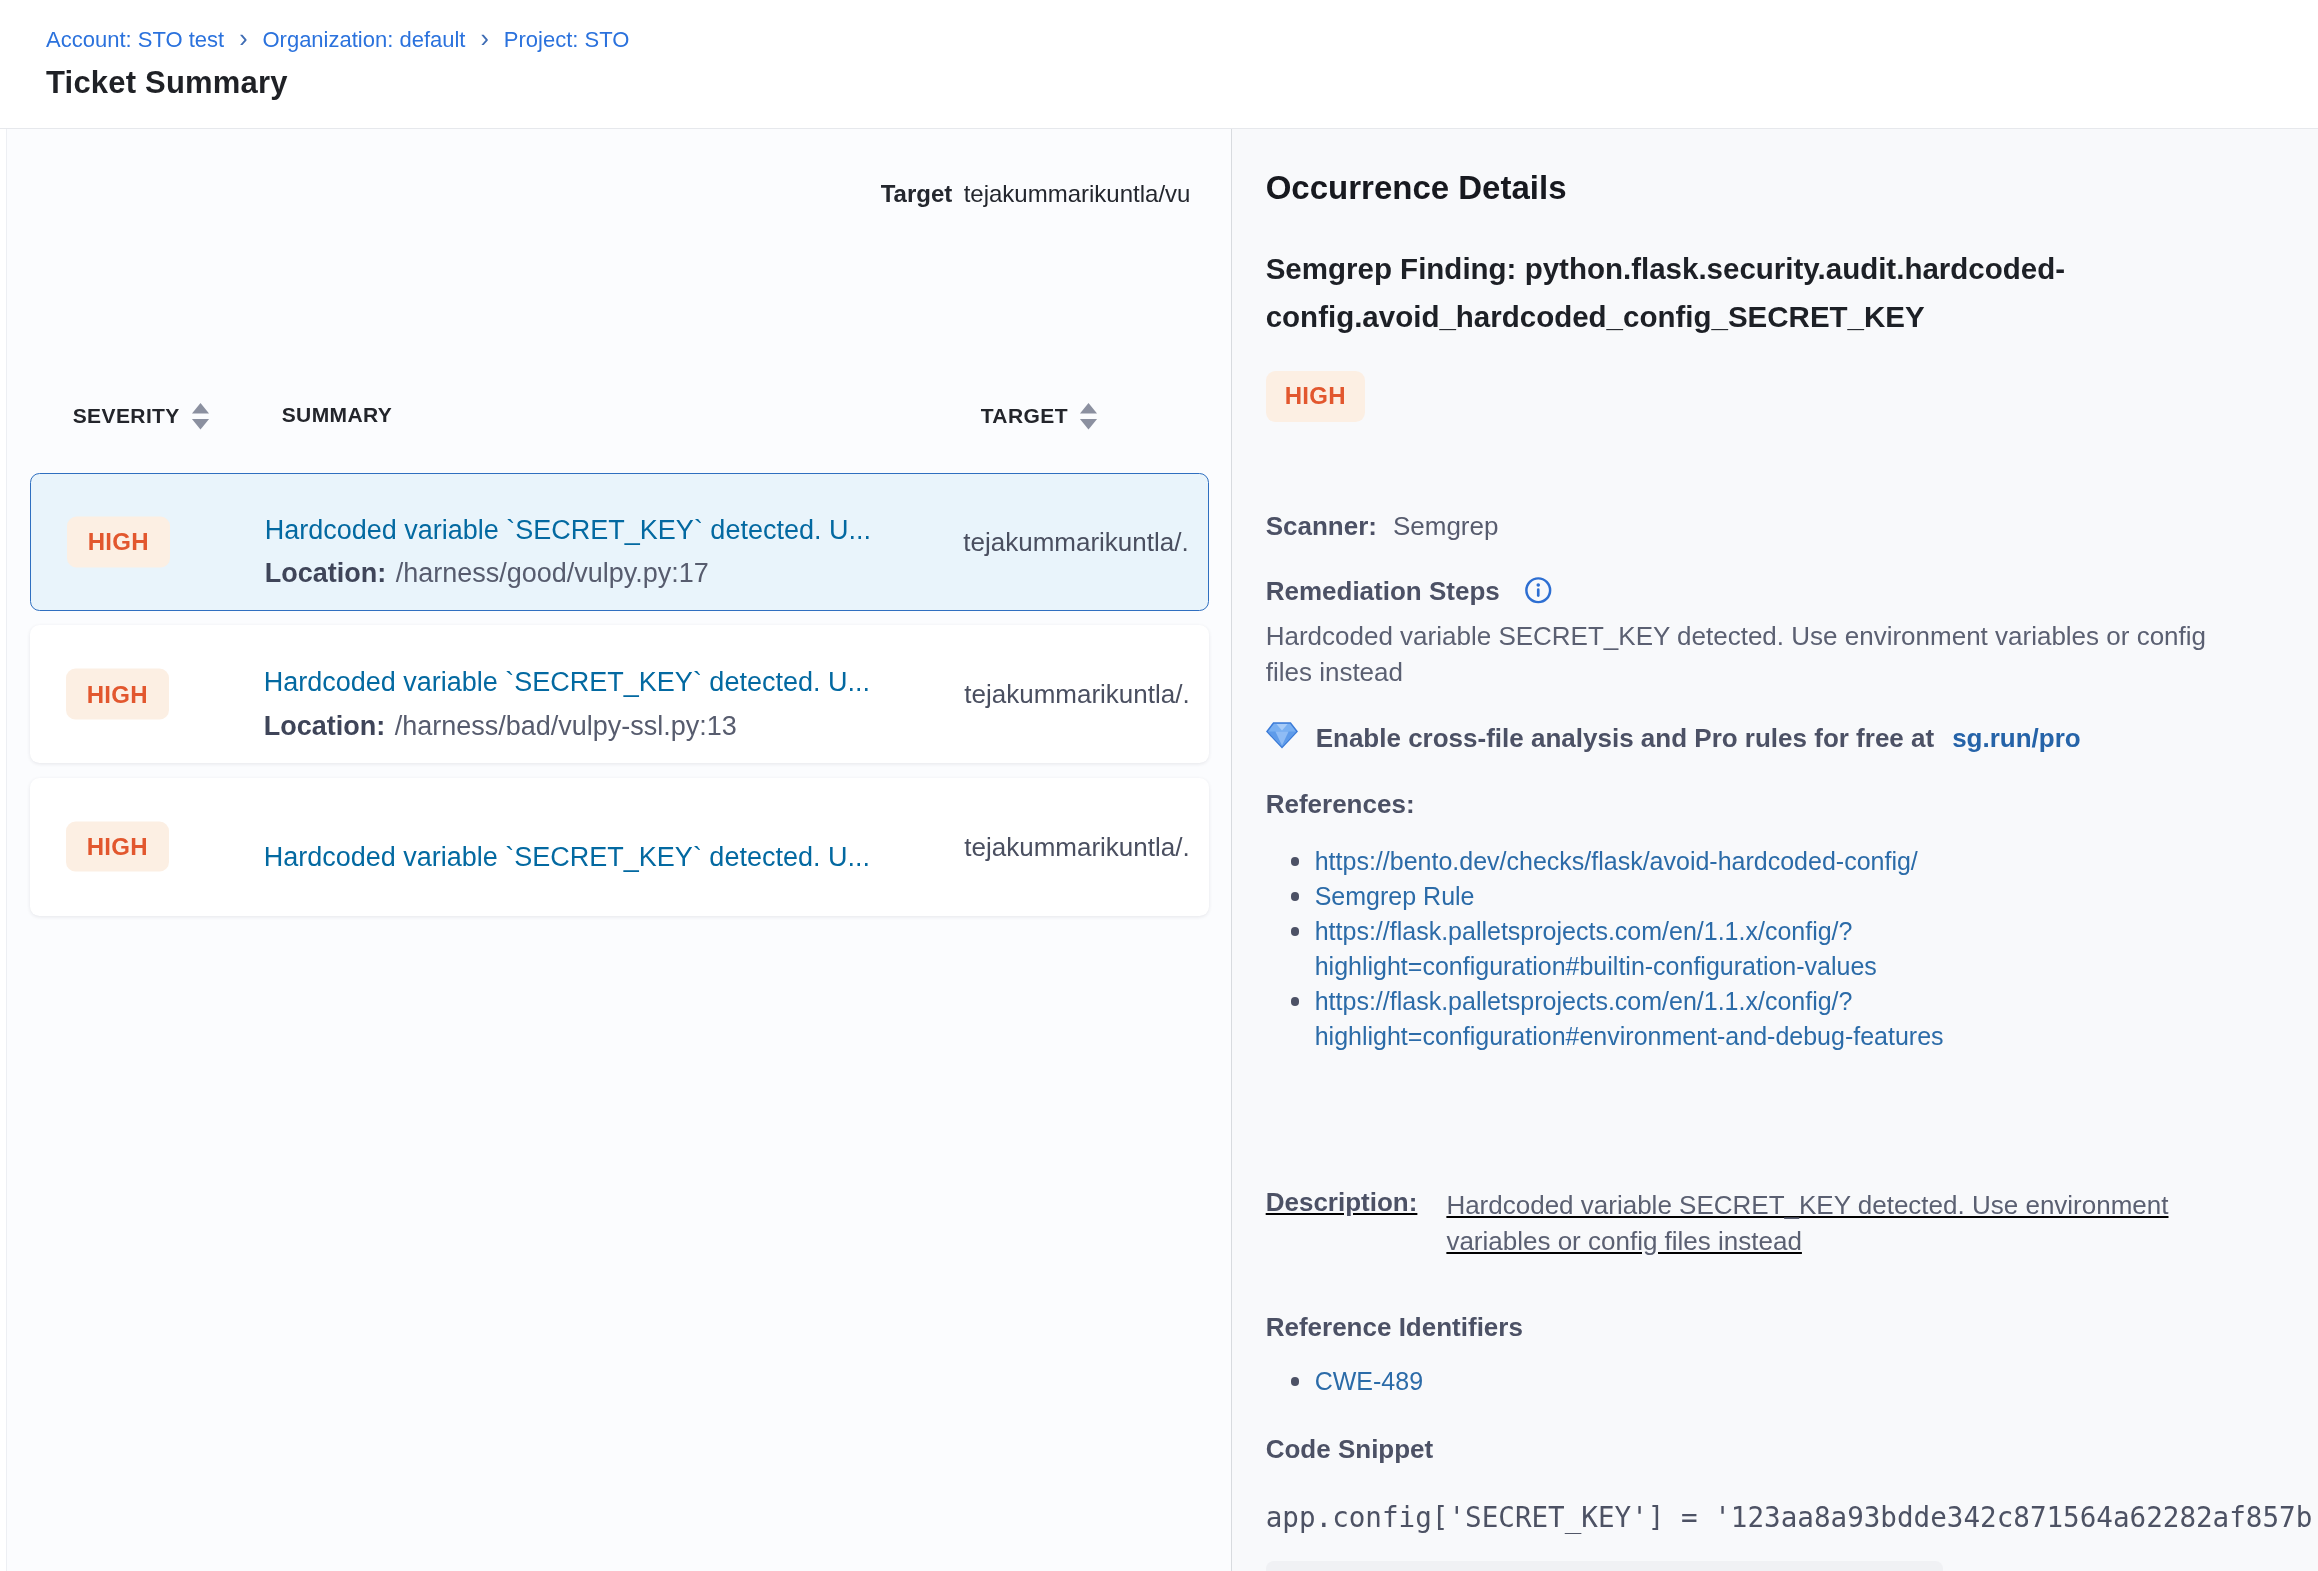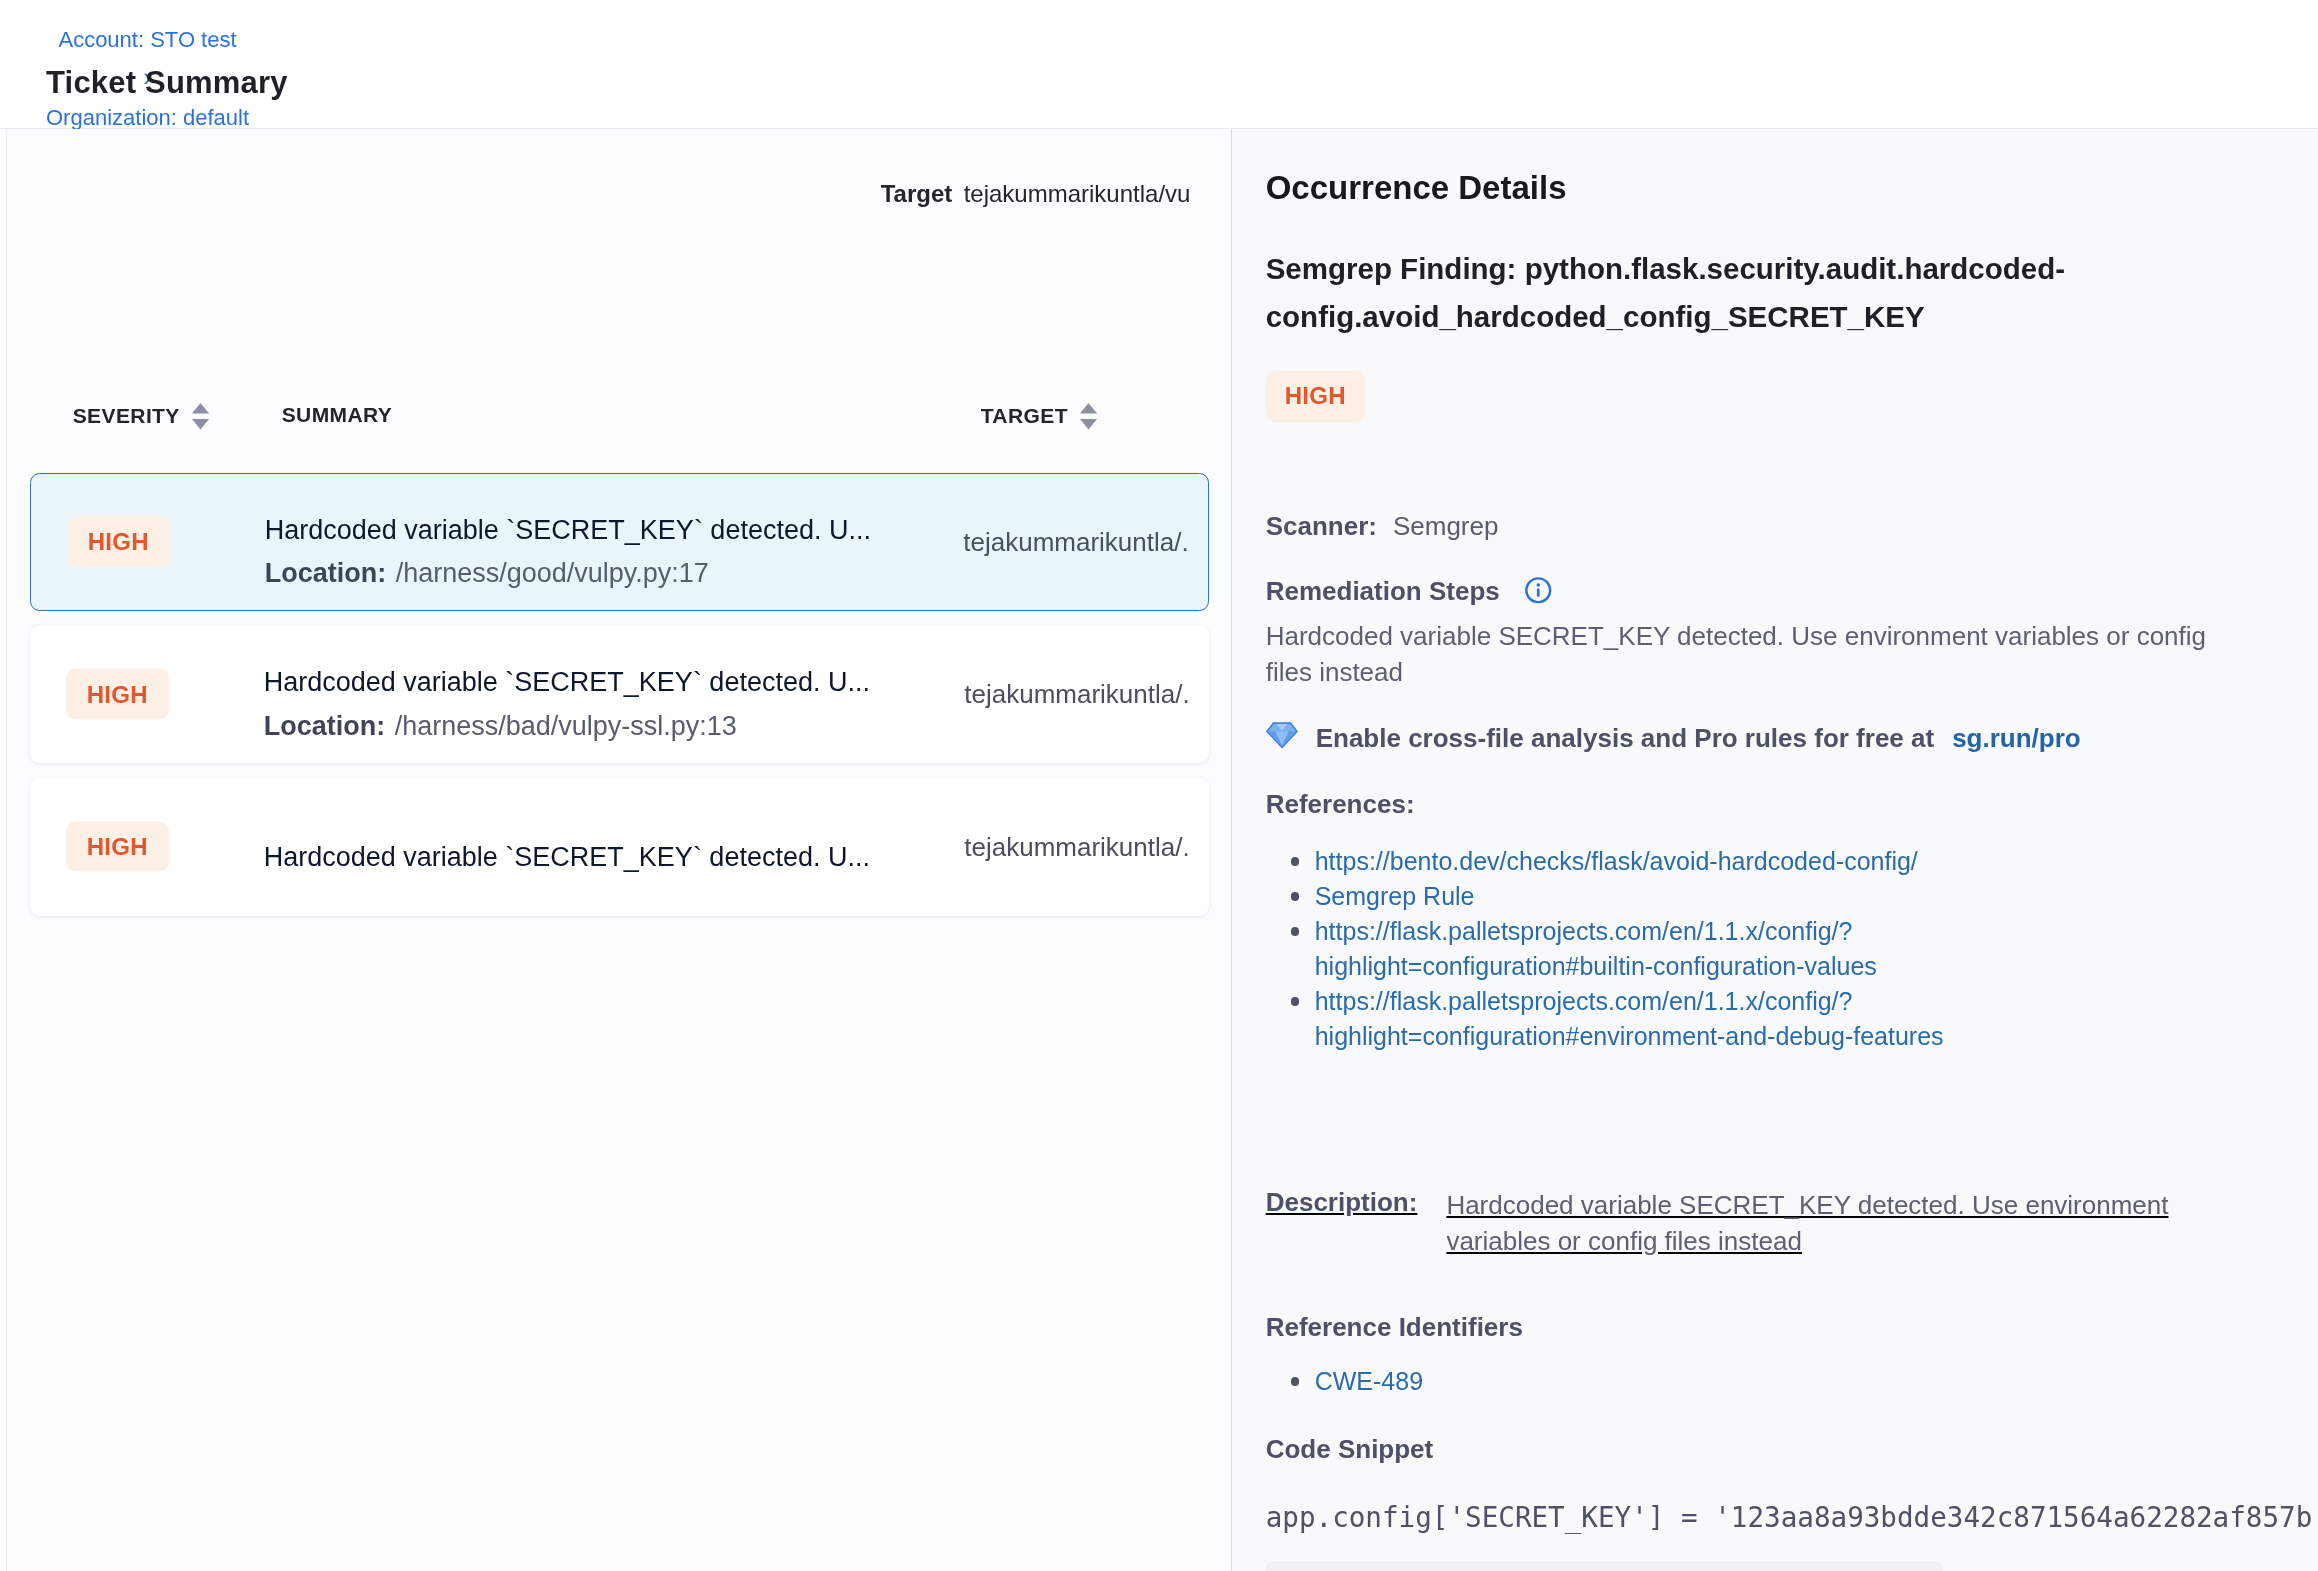--- a/index.html
+++ b/index.html
@@ -1,21 +1,21 @@
 <!DOCTYPE html>
 <html style="font-size:15px"><head>
 <meta charset="utf-8">
 <style>
   * { margin:0; padding:0; box-sizing:border-box; }
   html,body { width:2319px; height:1571px; overflow:hidden; background:#fff;
               font-family:"Liberation Sans", sans-serif; }
 
   
   .top-header { position:relative; height:129px; background:#fff; border-bottom:1px solid #E6E8EC; }
-  .breadcrumb { position:absolute; left:46px; top:27px; font-size:22px; display:flex; align-items:center; gap:15px; white-space:nowrap;flex-direction:column; }
+  .breadcrumb { position:absolute; left:46px; top:27px; font-size:22px; display:flex; align-items:center; gap:15px; white-space:nowrap; }
   .breadcrumb a { color:#2B72DD; text-decoration:none; cursor:pointer; }
   .crumb-sep { color:#3E6CB4; font-size:25px; line-height:22px; transform:translateY(-1.9px); }
   .page-title { position:absolute; left:46px; top:65px; font-size:31px; font-weight:700; color:#1F2126; letter-spacing:0.2px; }
 
   
   .main { display:flex; height:1442px; background:#fff; }
   .gutter { width:5.7px; background:#fff; }
   .left-panel { position:relative; width:1225px; background:#FBFCFE; border-left:1px solid #EDEFF3; overflow:hidden; }
   .right-panel { position:relative; flex:1; background:#F8F9FB; border-left:1.9px solid #D8DBDF; overflow:hidden; }
 
@@ -32,21 +32,21 @@
   .sort-icon svg { display:block; }
 
   .rows { position:absolute; top:344px; left:23px; width:1179px; display:flex; flex-direction:column; gap:14.3px; }
   .row-card { position:relative; height:138px; background:#fff; border-radius:9.5px;
               box-shadow:0 1px 3.8px rgba(40,41,61,.10); cursor:pointer; }
   .row-card.selected { background:#E9F4FB; border:1.9px solid #2F6FC0; box-shadow:none; }
   .sev-badge { position:absolute; left:36px; top:50%; transform:translateY(-50%);
                background:#FCEFE3; color:#E2572E; font-weight:700; font-size:24px;
                padding:11.4px 21px; border-radius:9.5px; letter-spacing:0.3px; }
   .row-main { position:absolute; left:234px; top:50%; transform:translateY(-50%); display:flex; flex-direction:column; gap:12.4px; white-space:nowrap; }
-  .row-summary { font-size:27px; color:#0f172a;margin-top:20px; }
+  .row-summary { font-size:27px; color:#0369a1;margin-top:20px; }
   .row-loc { font-size:27px; color:#575C6E; }
   .row-loc b { color:#3F4559; font-weight:700; margin-right:9.5px; }
   .row-target { position:absolute; right:19px; top:50%; transform:translateY(-50%); font-size:26px; color:#4A4F60; }
 
   
   .rp { position:absolute; left:34px; }
   .od-title { top:40px; font-size:33px; font-weight:700; color:#17191F; }
   .finding-title { top:116px; width:899px; font-size:29.5px; font-weight:700; line-height:48px; color:#1D2026; }
   .od-badge { top:242px; display:inline-block; background:#FCEFE3; color:#E2572E; font-weight:700;
               font-size:24px; padding:11.4px 19px; border-radius:9.5px; letter-spacing:0.3px; }

